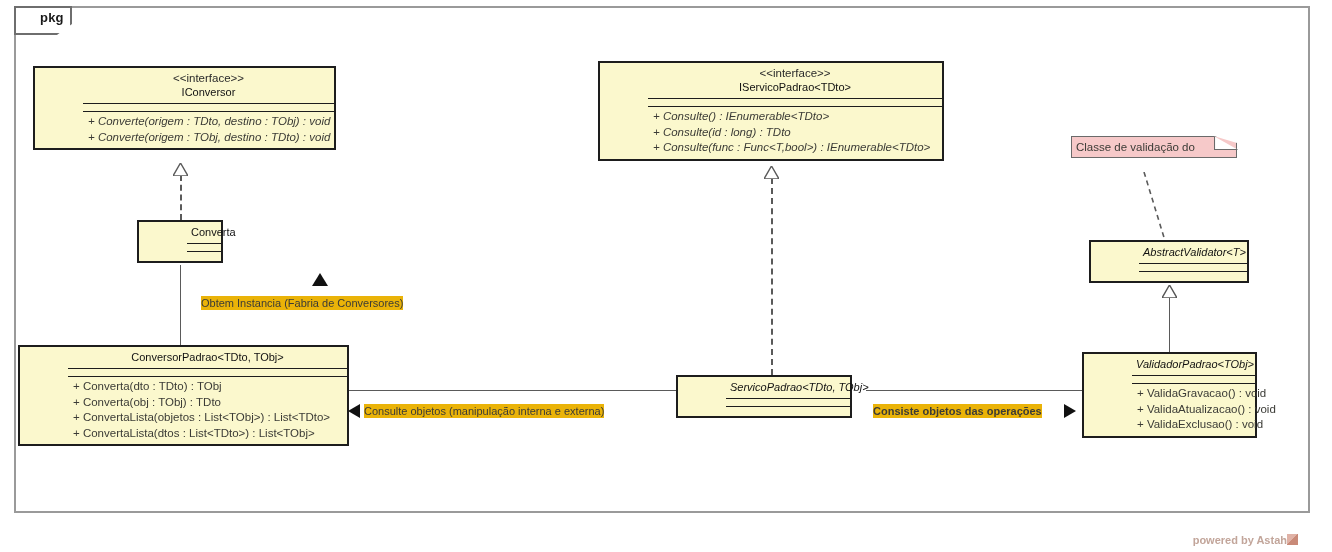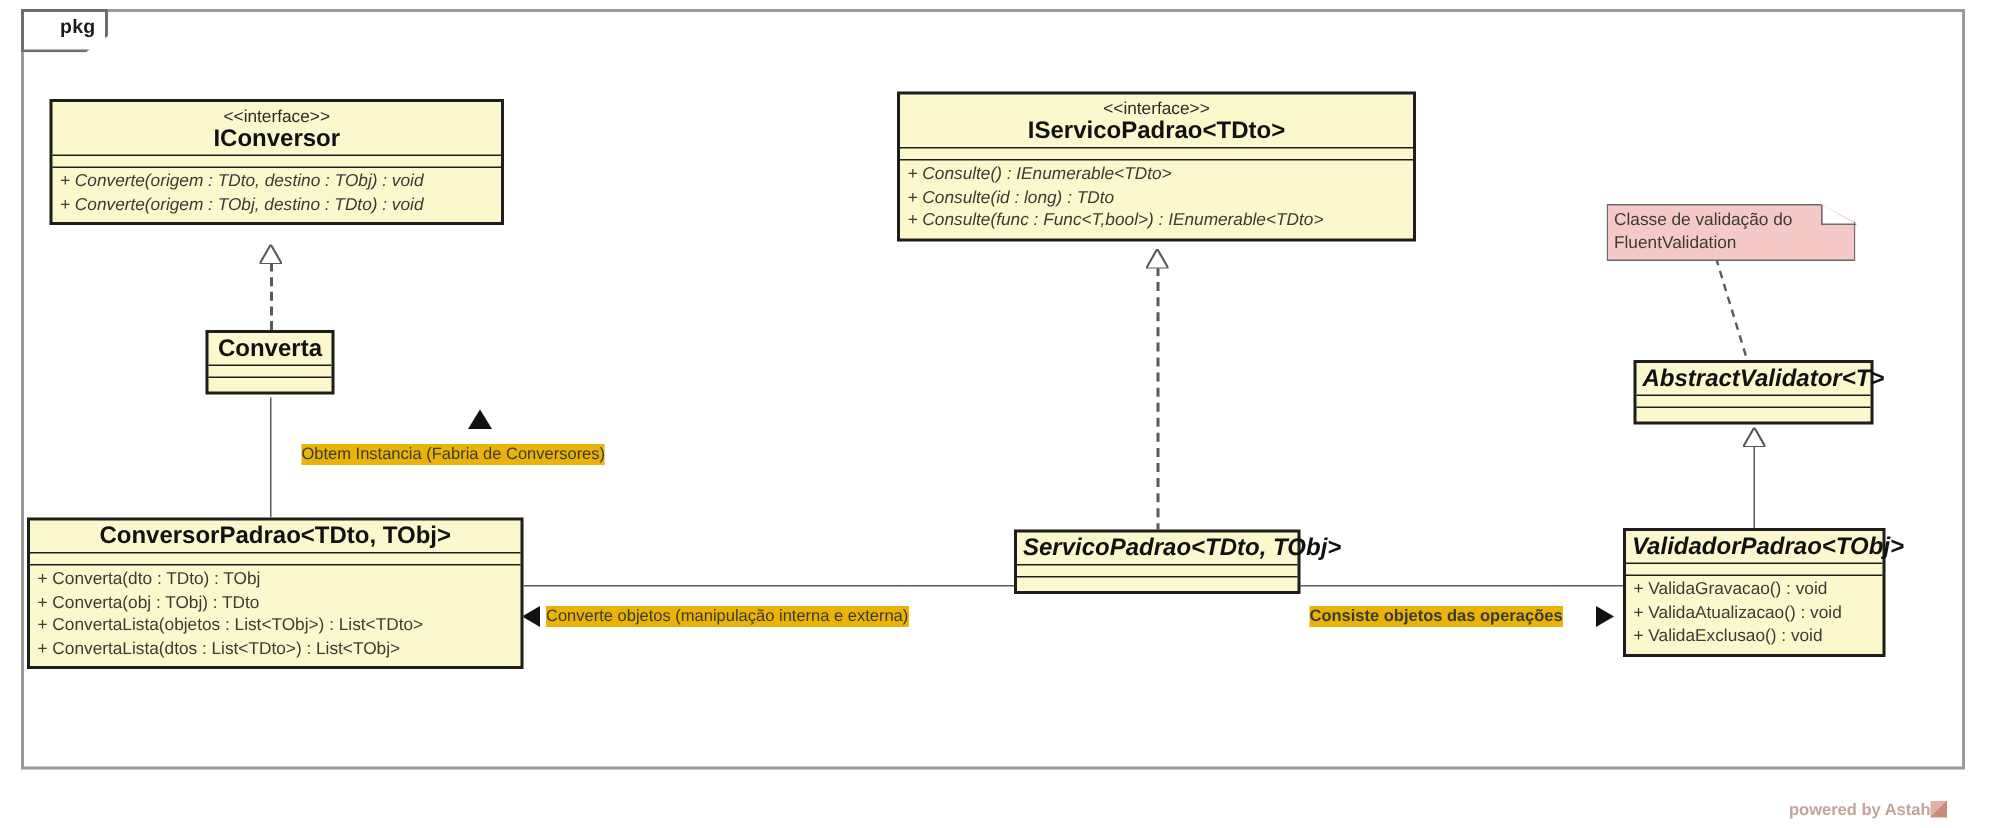--- a/index.html
+++ b/index.html
@@ -49,35 +49,36 @@
     margin-left: 16px;
   }
 
   
   .uml-class {
     position: absolute;
     background: #fbf8cd;
     border: 2px solid #1d1d1d;
     box-sizing: border-box;
     z-index: 5;
+    padding-left: 48px;
   }
   .uml-head {
     padding: 3px 4px 3px 4px;
     text-align: center;
     border-bottom: 1px solid #1d1d1d;
   }
   .uml-stereo {
     font-size: 11.5px;
     color: #2a2a2a;
     line-height: 14px;
     white-space: nowrap;
   }
   .uml-name {
-    font-size: 16px;
-    font-weight: bold;
+    font-size: 11px;
+    font-weight: normal;
     color: #111111;
     line-height: 15px;
     white-space: nowrap;
   }
   .uml-name.ital { font-style: italic; }
   .uml-attrs {
     height: 7px;
     border-bottom: 1px solid #1d1d1d;
   }
   .uml-ops {
@@ -91,21 +92,21 @@
     white-space: nowrap;
   }
   .op.ital { font-style: italic; }
 
   
   #note {
     position: absolute;
     left: 1071px;
     top: 136px;
     width: 166px;
-    height: 38px;
+    height: 22px;
     background: #f6c9c9;
     border: 1px solid #6a6a6a;
     box-sizing: border-box;
     z-index: 5;
     clip-path: polygon(0 0, 86% 0, 100% 32%, 100% 100%, 0 100%);
   }
   .note-line {
     font-size: 11.5px;
     color: #3b3b36;
     line-height: 15px;
@@ -217,21 +218,21 @@
     <polygon points="7.5,0 15,13 0,13" fill="#ffffff" stroke="#555555" stroke-width="1.4"></polygon>
   </svg>
 
   <div class="ln h" style="left:349px; top:390px; width:328px;"></div>
   <div class="tri-left" style="left:348px; top:404px;"></div>
 
   <div class="ln h" style="left:866px; top:390px; width:216px;"></div>
   <div class="tri-right" style="left:1064px; top:404px;"></div>
 
   <div class="edge-label" style="left:201px; top:296px;">Obtem Instancia (Fabria de Conversores)</div>
-  <div class="edge-label" style="left:364px; top:404px;">Converte objetos (manipulação interna e externa)</div>
+  <div class="edge-label" style="left:364px; top:404px;">Consulte objetos (manipulação interna e externa)</div>
   <div class="edge-label" style="left:873px; top:404px;font-weight:bold;">Consiste objetos das operações</div>
 
   <div class="uml-class" style="left:33px; top:66px; width:303px;">
     <div class="uml-head">
       <div class="uml-stereo">&lt;&lt;interface&gt;&gt;</div>
       <div class="uml-name">IConversor</div>
     </div>
     <div class="uml-attrs"></div>
     <div class="uml-ops">
       <div class="op ital">+ Converte(origem : TDto, destino : TObj) : void</div>
@@ -266,21 +267,21 @@
     </div>
     <div class="uml-attrs"></div>
     <div class="uml-ops">
       <div class="op">+ Converta(dto : TDto) : TObj</div>
       <div class="op">+ Converta(obj : TObj) : TDto</div>
       <div class="op">+ ConvertaLista(objetos : List&lt;TObj&gt;) : List&lt;TDto&gt;</div>
       <div class="op">+ ConvertaLista(dtos : List&lt;TDto&gt;) : List&lt;TObj&gt;</div>
     </div>
   </div>
 
-  <div class="uml-class" style="left:676px; top:353px; width:191px;">
+  <div class="uml-class" style="left:676px; top:375px; width:176px;">
     <div class="uml-head">
       <div class="uml-name ital">ServicoPadrao&lt;TDto, TObj&gt;</div>
     </div>
     <div class="uml-attrs"></div>
     <div class="uml-ops empty"></div>
   </div>
 
   <div class="uml-class" style="left:1082px; top:352px; width:175px;">
     <div class="uml-head">
       <div class="uml-name ital">ValidadorPadrao&lt;TObj&gt;</div>

